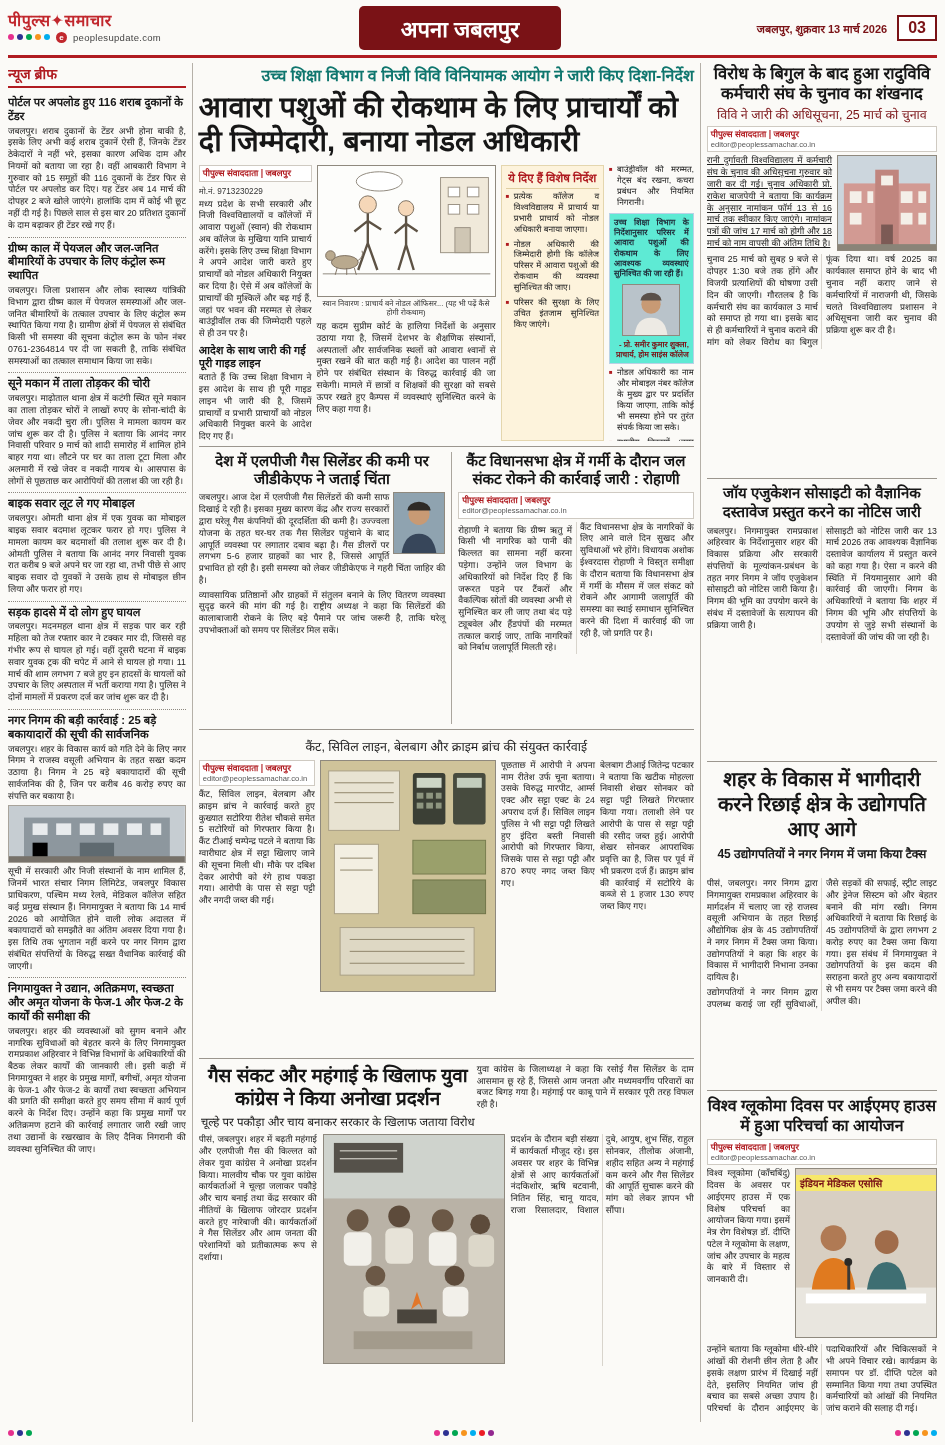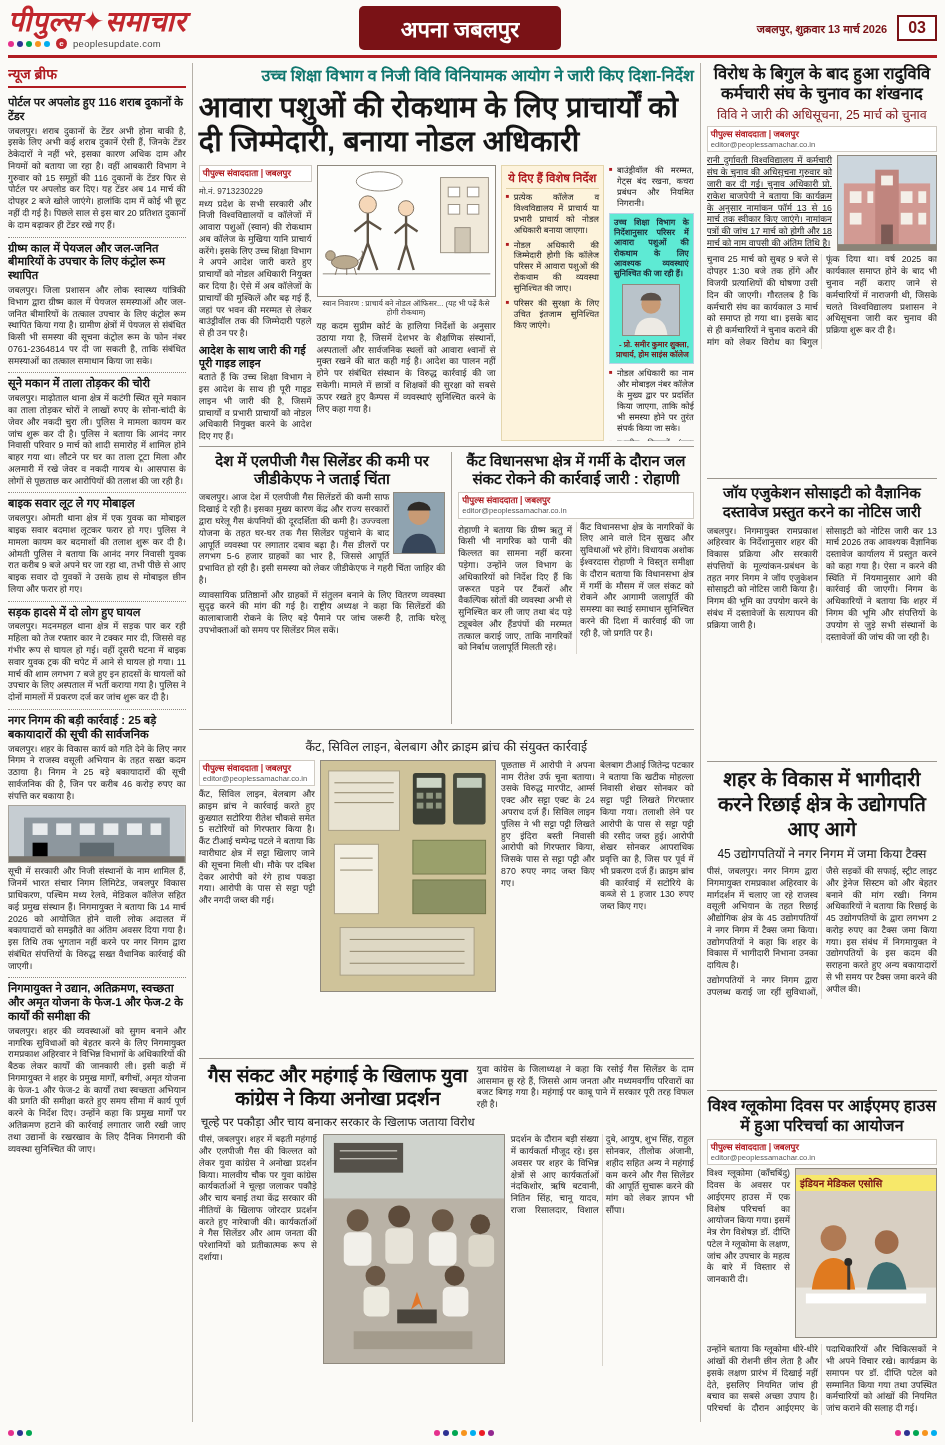--- a/index.html
+++ b/index.html
@@ -3,21 +3,21 @@
 <meta charset="utf-8">
 <style>
   * { margin:0; padding:0; box-sizing:border-box; }
   html,body { width:945px; height:1445px; overflow:hidden; }
   body { background:#fbfaf7; color:#1b1b1b; font-family:"Liberation Sans","DejaVu Sans",sans-serif; }
   .page { width:945px; height:1445px; padding:5px 8px 4px; display:flex; flex-direction:column; }
 
   
   .hdr { display:flex; align-items:center; gap:14px; height:46px; }
   .logo-block { display:flex; flex-direction:column; justify-content:center; min-width:215px; }
-  .logo { color:#c1272d; font-weight:bold; font-size:28px; letter-spacing:0.5px; line-height:1.05;font-style:italic; }
+  .logo { color:#c1272d; font-weight:bold; font-size:16px; letter-spacing:0.5px; line-height:1.05; }
   .logo-sub { display:flex; align-items:center; gap:6px; margin-top:2px; }
   .emark { width:11px; height:11px; border-radius:50%; background:#c1272d; color:#fff; font-size:8px; font-weight:bold;
            display:inline-flex; align-items:center; justify-content:center; }
   .website { font-size:9.5px; color:#444; letter-spacing:0.3px; }
   .dots-row { display:inline-flex; gap:3px; align-items:center; }
   .dot { width:6px; height:6px; border-radius:50%; display:inline-block; }
   .banner { margin-left:auto; margin-right:auto; background:#7a1216; color:#fff; font-weight:bold; font-size:22px;
             padding:7px 42px; border-radius:5px; white-space:nowrap; }
   .hdr-right { display:flex; align-items:center; gap:10px; min-width:240px; justify-content:flex-end; }
   .dateline { color:#7a1216; font-size:11px; font-weight:bold; white-space:nowrap; }
@@ -54,21 +54,21 @@
   .byline { font-size:8.6px; line-height:1.25; border:1px solid #cfcac2; padding:2px 3px; margin-bottom:3px; background:#fff; }
   .byline .rep { color:#b01c21; font-weight:bold; display:block; }
   .byline .email { color:#555; font-size:7.6px; display:block; }
   .phone { font-size:8.2px; color:#333; margin-bottom:3px; }
   .subhead2 { font-size:11px; margin:4px 0 2px; line-height:1.2; }
   .cartoon { width:100%; height:132px; border:1px solid #8f897e; background:#fdfdfb; }
   .cartoon svg { display:block; width:100%; height:100%; }
   .caption { font-size:7.6px; color:#333; text-align:center; line-height:1.2; margin:2px 0 4px; }
   .specials-box { background:#fdf3dc; border:1px solid #e4d6ae; padding:4px; }
   .specials-title { color:#b01c21; font-weight:bold; font-size:11.5px; text-align:center; border-bottom:1px solid #e0cfa2; padding-bottom:3px; margin-bottom:3px; }
-  ul.bul { list-style:none; }
+  ul.bul { list-style:none;font-family:Liberation Serif, serif; }
   ul.bul li { font-size:8.4px; line-height:1.3; text-align:justify; margin-bottom:4px; padding-left:8px; position:relative; color:#222; }
   ul.bul li::before { content:"■"; color:#b01c21; position:absolute; left:0; top:1px; font-size:6px; }
   .quote-box { background:#5eead4; border:1px solid #b9d2e6; padding:4px; margin:4px 0; }
   .quote-k { font-size:8px; line-height:1.3; font-weight:bold; color:#20303c; }
   .portrait { width:58px; height:52px; margin:4px auto; border:1px solid #8f897e; overflow:hidden; }
   .portrait svg { display:block; width:100%; height:100%; }
   .quote-a { font-size:7.8px; color:#7a1216; font-weight:bold; line-height:1.25; text-align:right; }
 
   
   .row2 { display:flex; height:272px; overflow:hidden; }
@@ -108,21 +108,21 @@
   .u-headline { font-size:16.5px; line-height:1.22; text-align:center; }
   .u-subhead { font-size:12.5px; text-align:center; color:#7a1216; margin:3px 0; }
   .u-top { display:flex; gap:5px; margin-top:2px;text-decoration:underline; }
   .u-text { flex:1; }
   .u-photo { width:100px; height:96px; border:1px solid #8f897e; overflow:hidden; }
   .u-photo svg { display:block; width:100%; height:100%; }
   .joy { height:272px; }
   .j-headline { font-size:15px; line-height:1.25; text-align:center; margin-bottom:4px; }
   .industry { height:318px; }
   .i-headline { font-size:20px; line-height:1.25; text-align:center; }
-  .i-subhead { font-size:12px; text-align:center; margin:3px 0 4px; }
+  .i-subhead { font-size:12px; text-align:center; margin:3px 0 16px;font-weight:bold; }
   .glaucoma { height:330px; }
   .g-headline { font-size:16px; line-height:1.25; text-align:center; }
   .g-top { display:flex; gap:5px; margin-top:3px; height:172px; overflow:hidden; }
   .g-text { flex:1; }
   .g-photo { width:142px; height:170px; border:1px solid #8f897e; position:relative; overflow:hidden; }
   .g-photo svg { display:block; width:100%; height:100%; }
   .g-caption { position:absolute; top:6px; left:0; right:0; background:#f7e86a; color:#7a1216; font-weight:bold;
                font-size:10px; padding:1px 4px; white-space:nowrap; overflow:hidden; }
   .g-bottom { margin-top:4px; }
 

